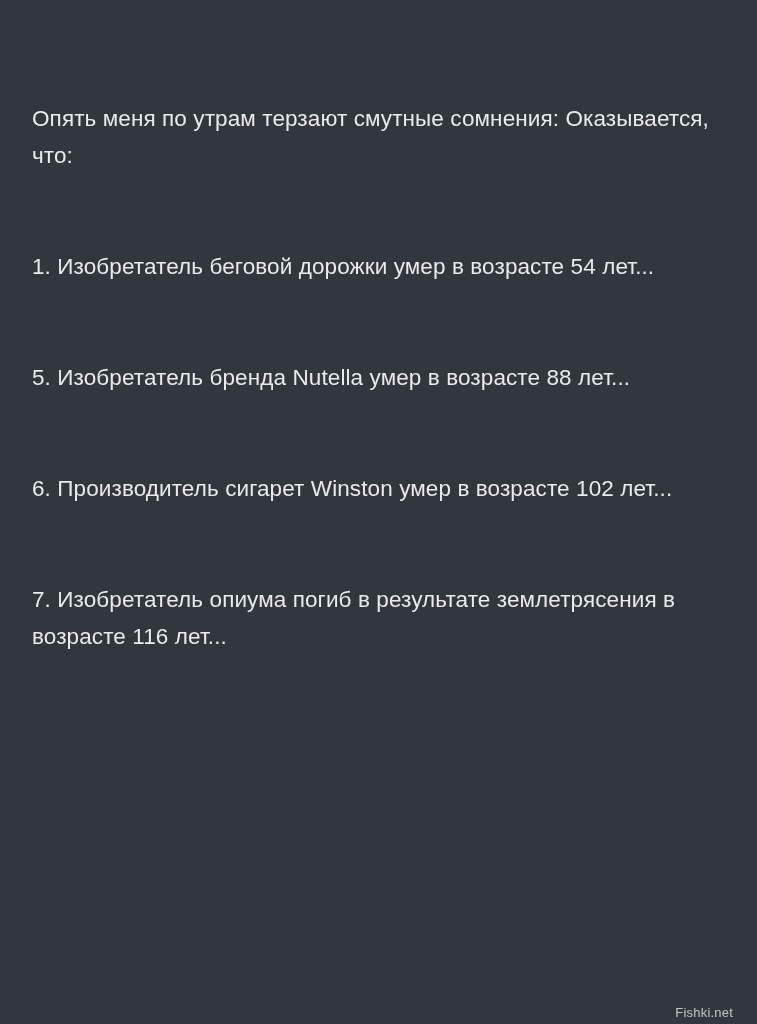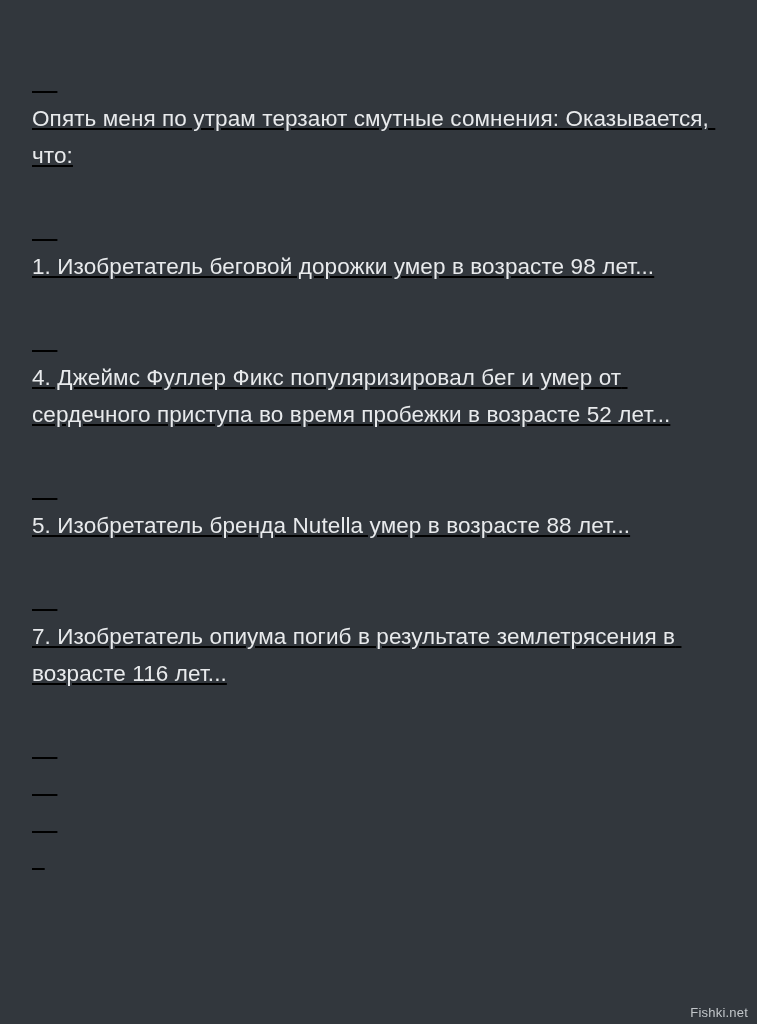--- a/index.html
+++ b/index.html
@@ -14,54 +14,53 @@
     overflow: hidden;
     font-family: "Liberation Sans", sans-serif;
   }
   .image-card {
     position: relative;
     width: 757px;
     height: 1024px;
     background: #32373d;
     box-sizing: border-box;
     padding: 26px 36px 0 32px;
-    text-decoration: underline;
   }
   .text-block {
     color: #e8eaec;
     font-size: 22.5px;
     line-height: 37px;
     letter-spacing: 0.1px;
     white-space: pre-wrap;
     word-wrap: break-word;
   }
   .text-block p {
     margin: 0;
   }
   .watermark {
     position: absolute;
-    right: 9px;
+    right: 24px;
     bottom: 4px;
     font-size: 13px;
     color: #cfd3d6;
     font-family: "Liberation Sans", sans-serif;
     letter-spacing: 0.2px;
     opacity: 0.92;
   }
 </style>
 </head>
 <body>
 
 <div class="image-card">
 
   <div class="text-block">
     <p>Опять меня по утрам терзают смутные сомнения: Оказывается, что:</p>
-    <p>1. Изобретатель беговой дорожки умер в возрасте 98 лет...</p>
-    <p>4. Джеймс Фуллер Фикс популяризировал бег и умер от сердечного приступа во время пробежки в возрасте 52 лет...</p>
+    <p>1. Изобретатель беговой дорожки умер в возрасте 54 лет...</p>
     <p>5. Изобретатель бренда Nutella умер в возрасте 88 лет...</p>
+    <p>6. Производитель сигарет Winston умер в возрасте 102 лет...</p>
     <p>7. Изобретатель опиума погиб в результате землетрясения в возрасте 116 лет...</p>
     
     
     
   </div>
 
   <div class="watermark">Fishki.net</div>
 
 </div>
 

